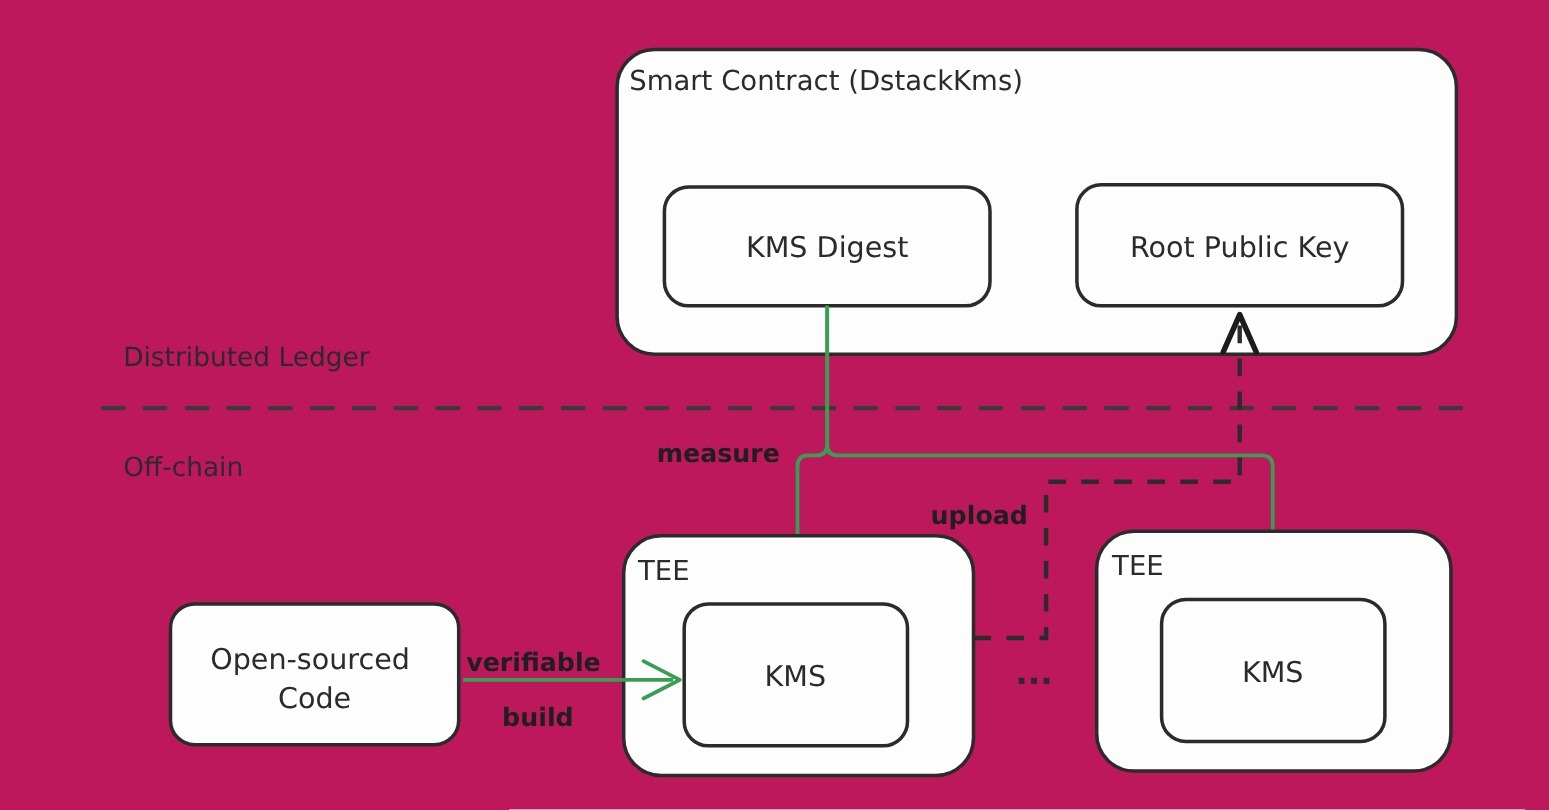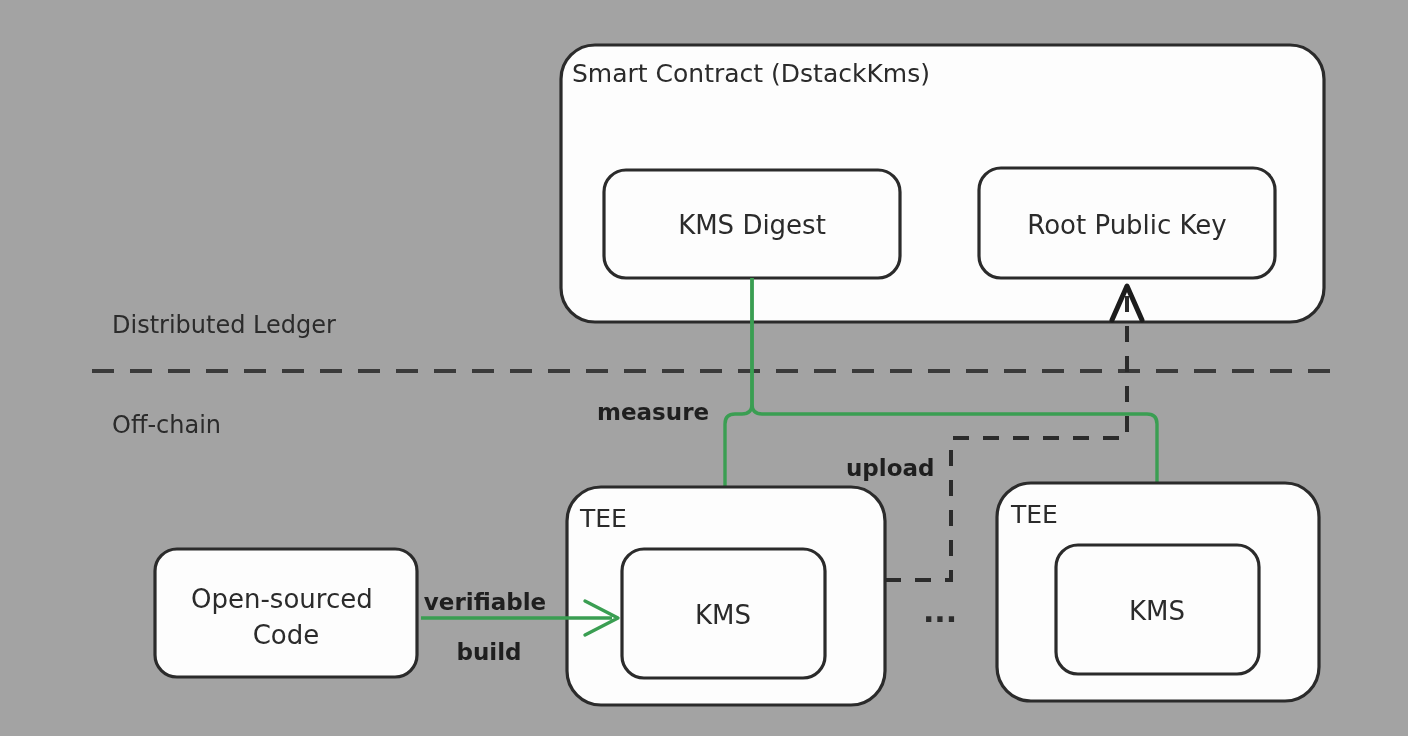--- a/index.html
+++ b/index.html
@@ -10,21 +10,21 @@
   body {
     width: 1408px;
     height: 736px;
     overflow: hidden;
     font-family: "DejaVu Sans", "Liberation Sans", sans-serif;
   }
   #diagram-root {
     position: relative;
     width: 1408px;
     height: 736px;
-    background: #a3a3a3;
+    background: #be185d;
   }
   svg#diagram-svg {
     display: block;
     width: 1408px;
     height: 736px;
   }
   .box-stroke {
     fill: #fdfdfd;
     stroke: #2b2b2b;
     stroke-width: 3.2;

